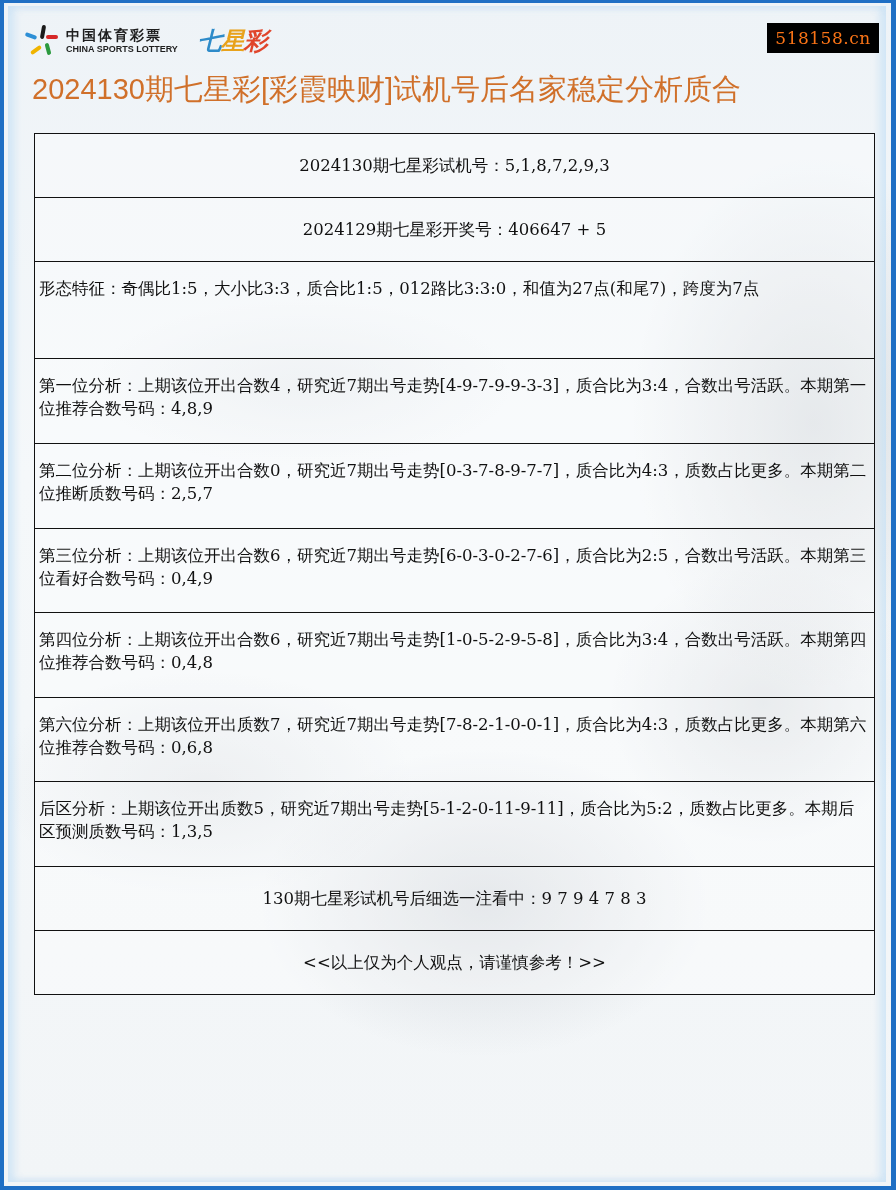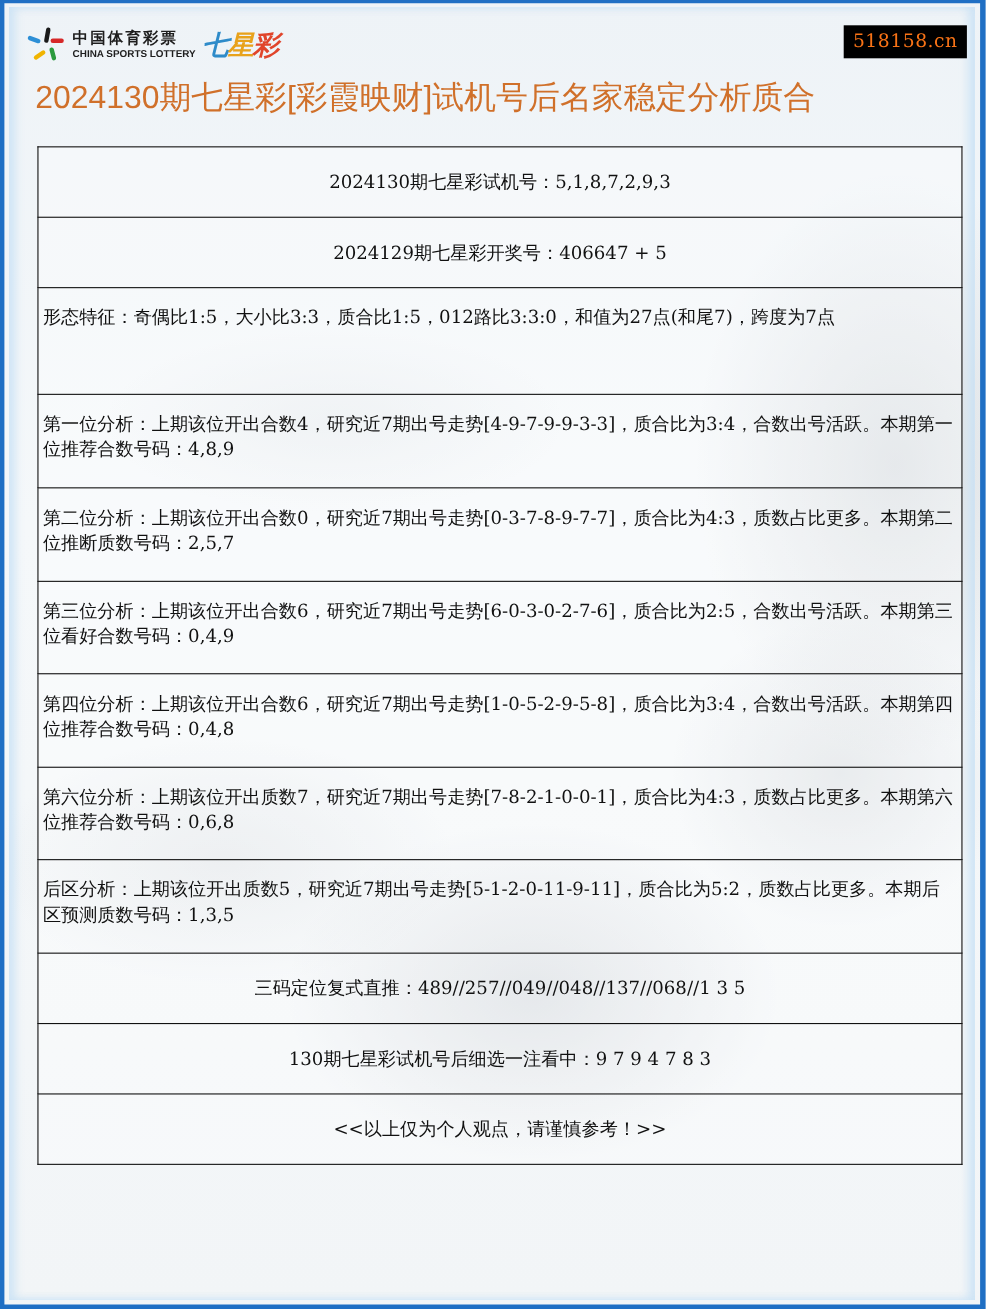--- a/index.html
+++ b/index.html
@@ -74,21 +74,21 @@
       font-weight: bold;
     }
     .logo-en {
       font-family: "Liberation Sans", "DejaVu Sans", sans-serif;
       font-size: 9px;
       color: #1e1e1e;
       font-weight: bold;
       margin-top: 3px;
     }
     .logo-brand {
-      margin-left: 6px;
+      margin-left: 20px;
       font-family: "DejaVu Sans", "Liberation Sans", sans-serif;
       font-size: 24px;
       font-weight: bold;
       font-style: italic;
       letter-spacing: -1px;
     }
     .logo-brand .c1 { color: #2e8bc9; }
     .logo-brand .c2 { color: #e8a21b; }
     .logo-brand .c3 { color: #e0452b; }
 
@@ -199,23 +199,20 @@
       <tr>
         <td class="left h85">第四位分析：上期该位开出合数6，研究近7期出号走势[1-0-5-2-9-5-8]，质合比为3:4，合数出号活跃。本期第四位推荐合数号码：0,4,8</td>
       </tr>
       <tr>
         <td class="left h84">第六位分析：上期该位开出质数7，研究近7期出号走势[7-8-2-1-0-0-1]，质合比为4:3，质数占比更多。本期第六位推荐合数号码：0,6,8</td>
       </tr>
       <tr>
         <td class="left h85">后区分析：上期该位开出质数5，研究近7期出号走势[5-1-2-0-11-9-11]，质合比为5:2，质数占比更多。本期后区预测质数号码：1,3,5</td>
       </tr>
       <tr>
-        <td class="center">三码定位复式直推：489//257//049//048//137//068//1 3 5</td>
-      </tr>
-      <tr>
         <td class="center">130期七星彩试机号后细选一注看中：9 7 9 4 7 8 3</td>
       </tr>
       <tr>
         <td class="center">&lt;&lt;以上仅为个人观点，请谨慎参考！&gt;&gt;</td>
       </tr>
     </tbody>
   </table>
 </div>
 
 </body></html>

